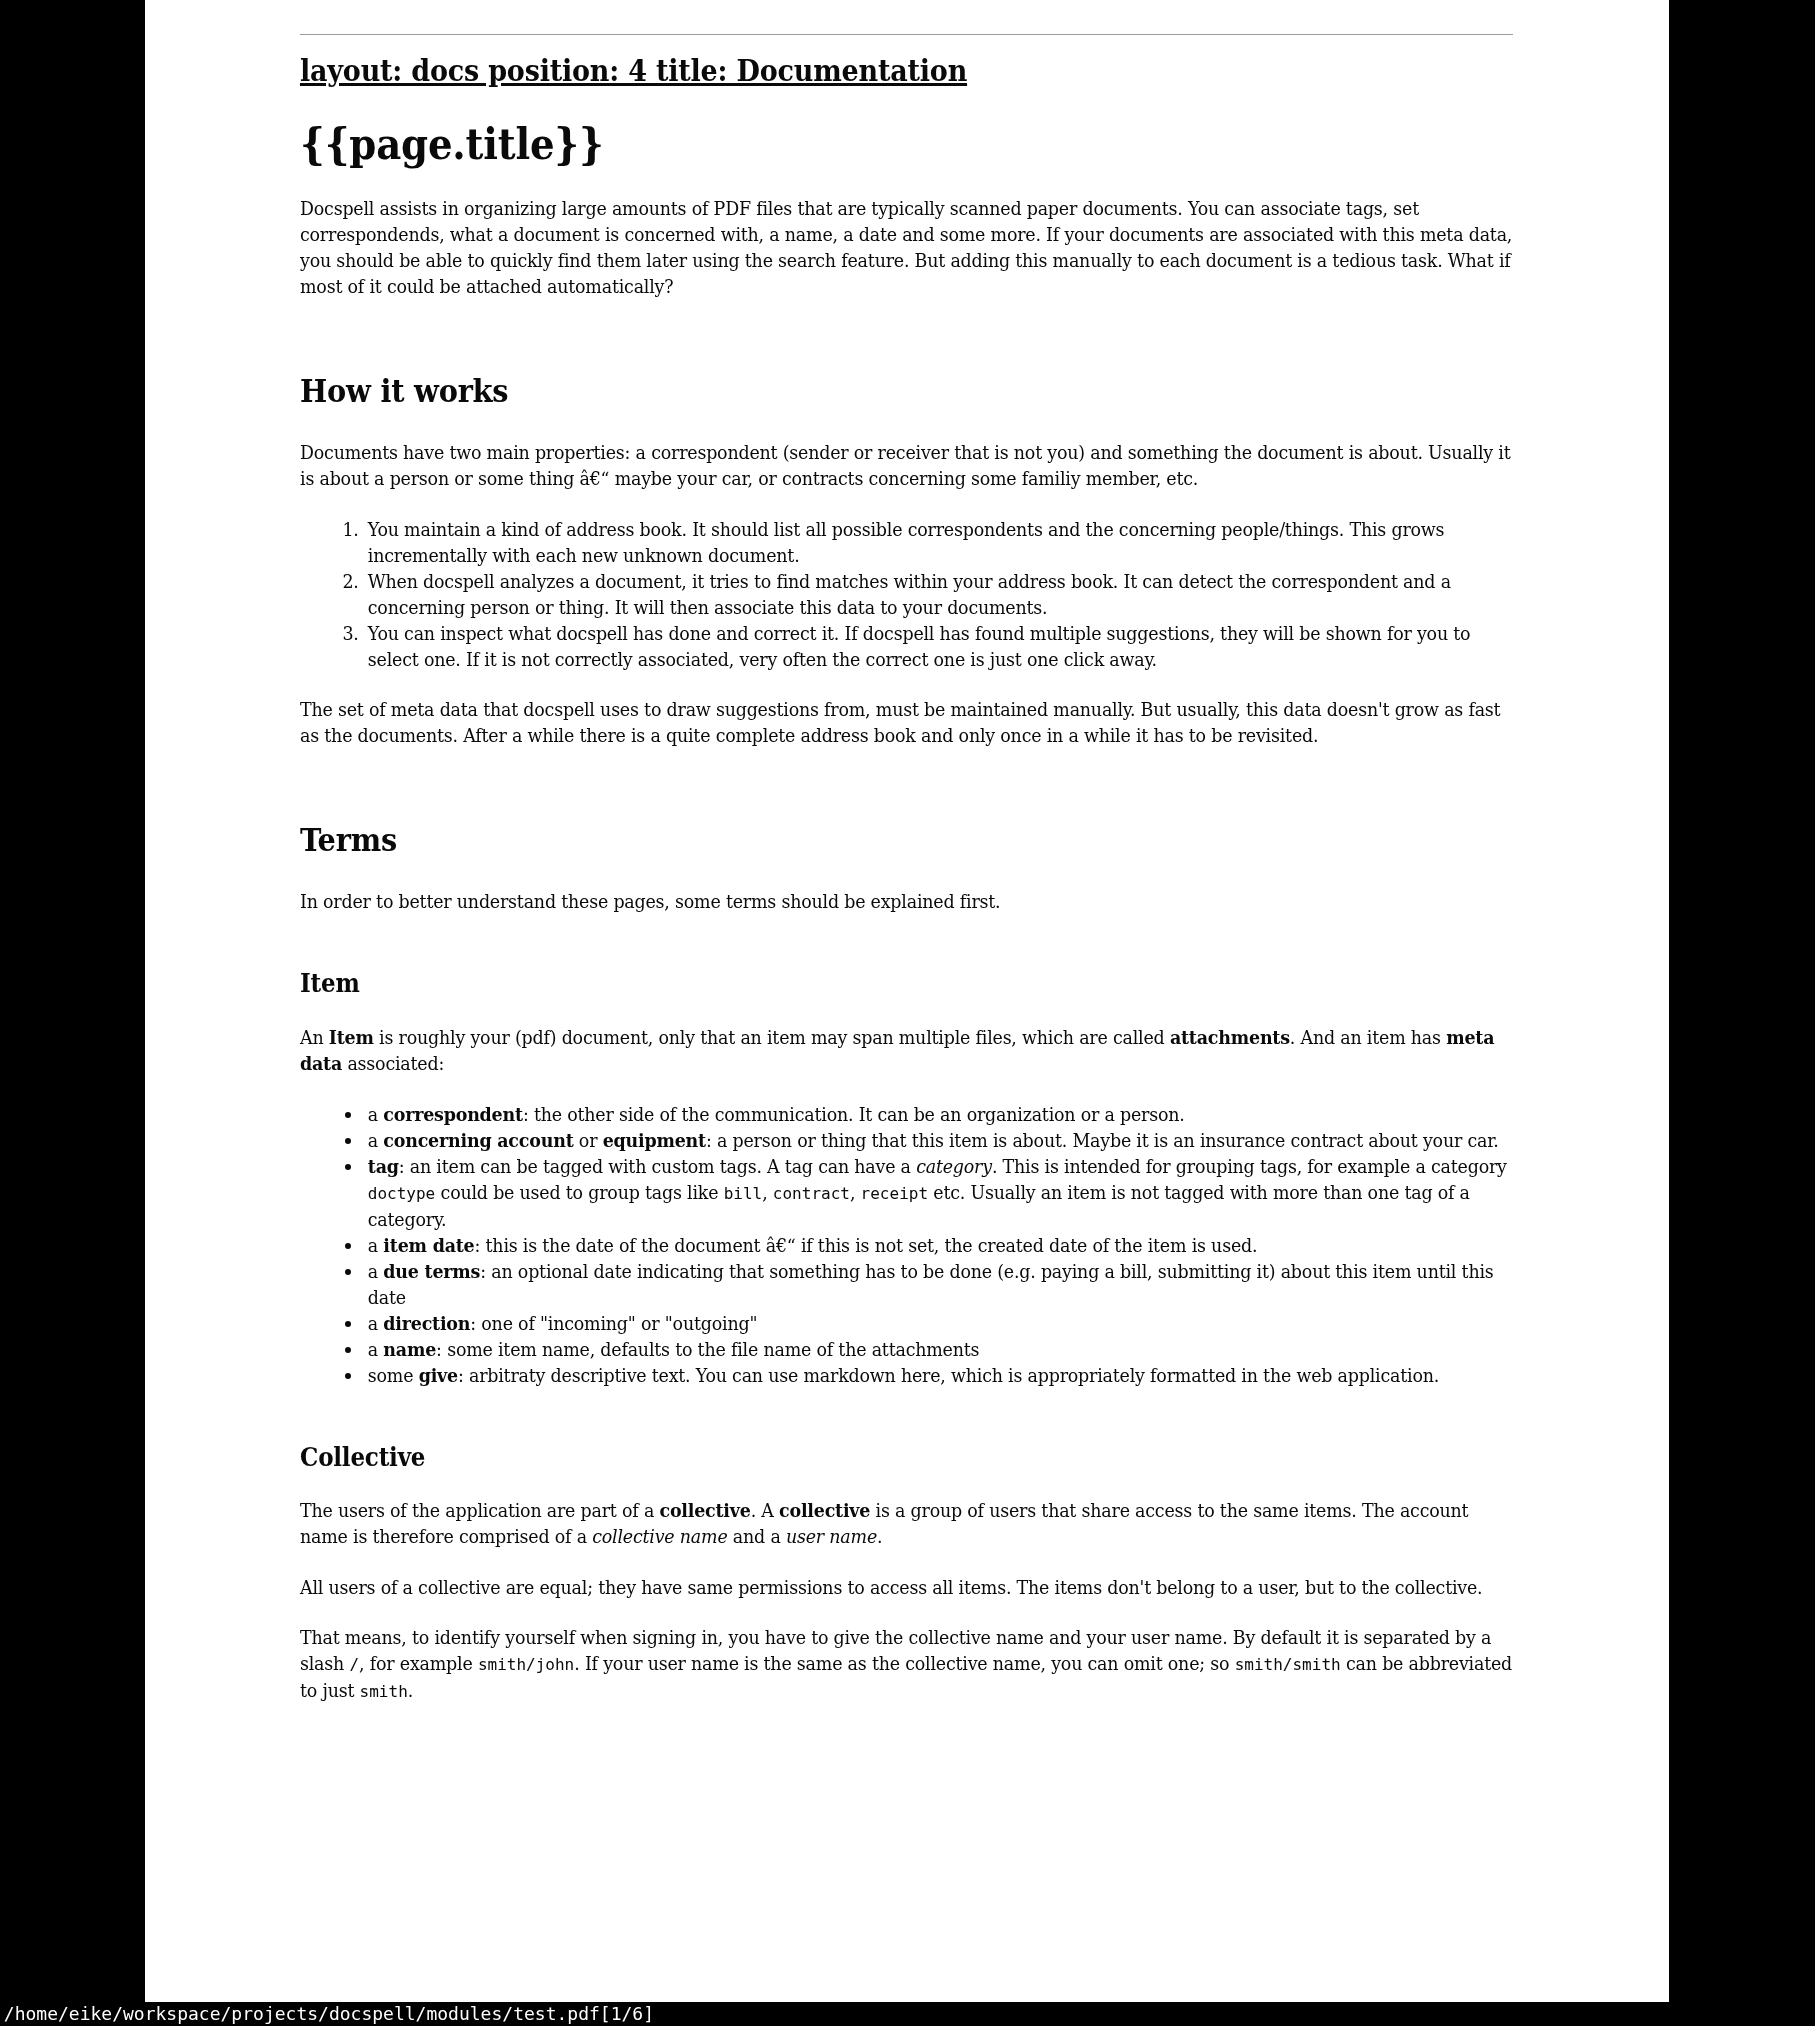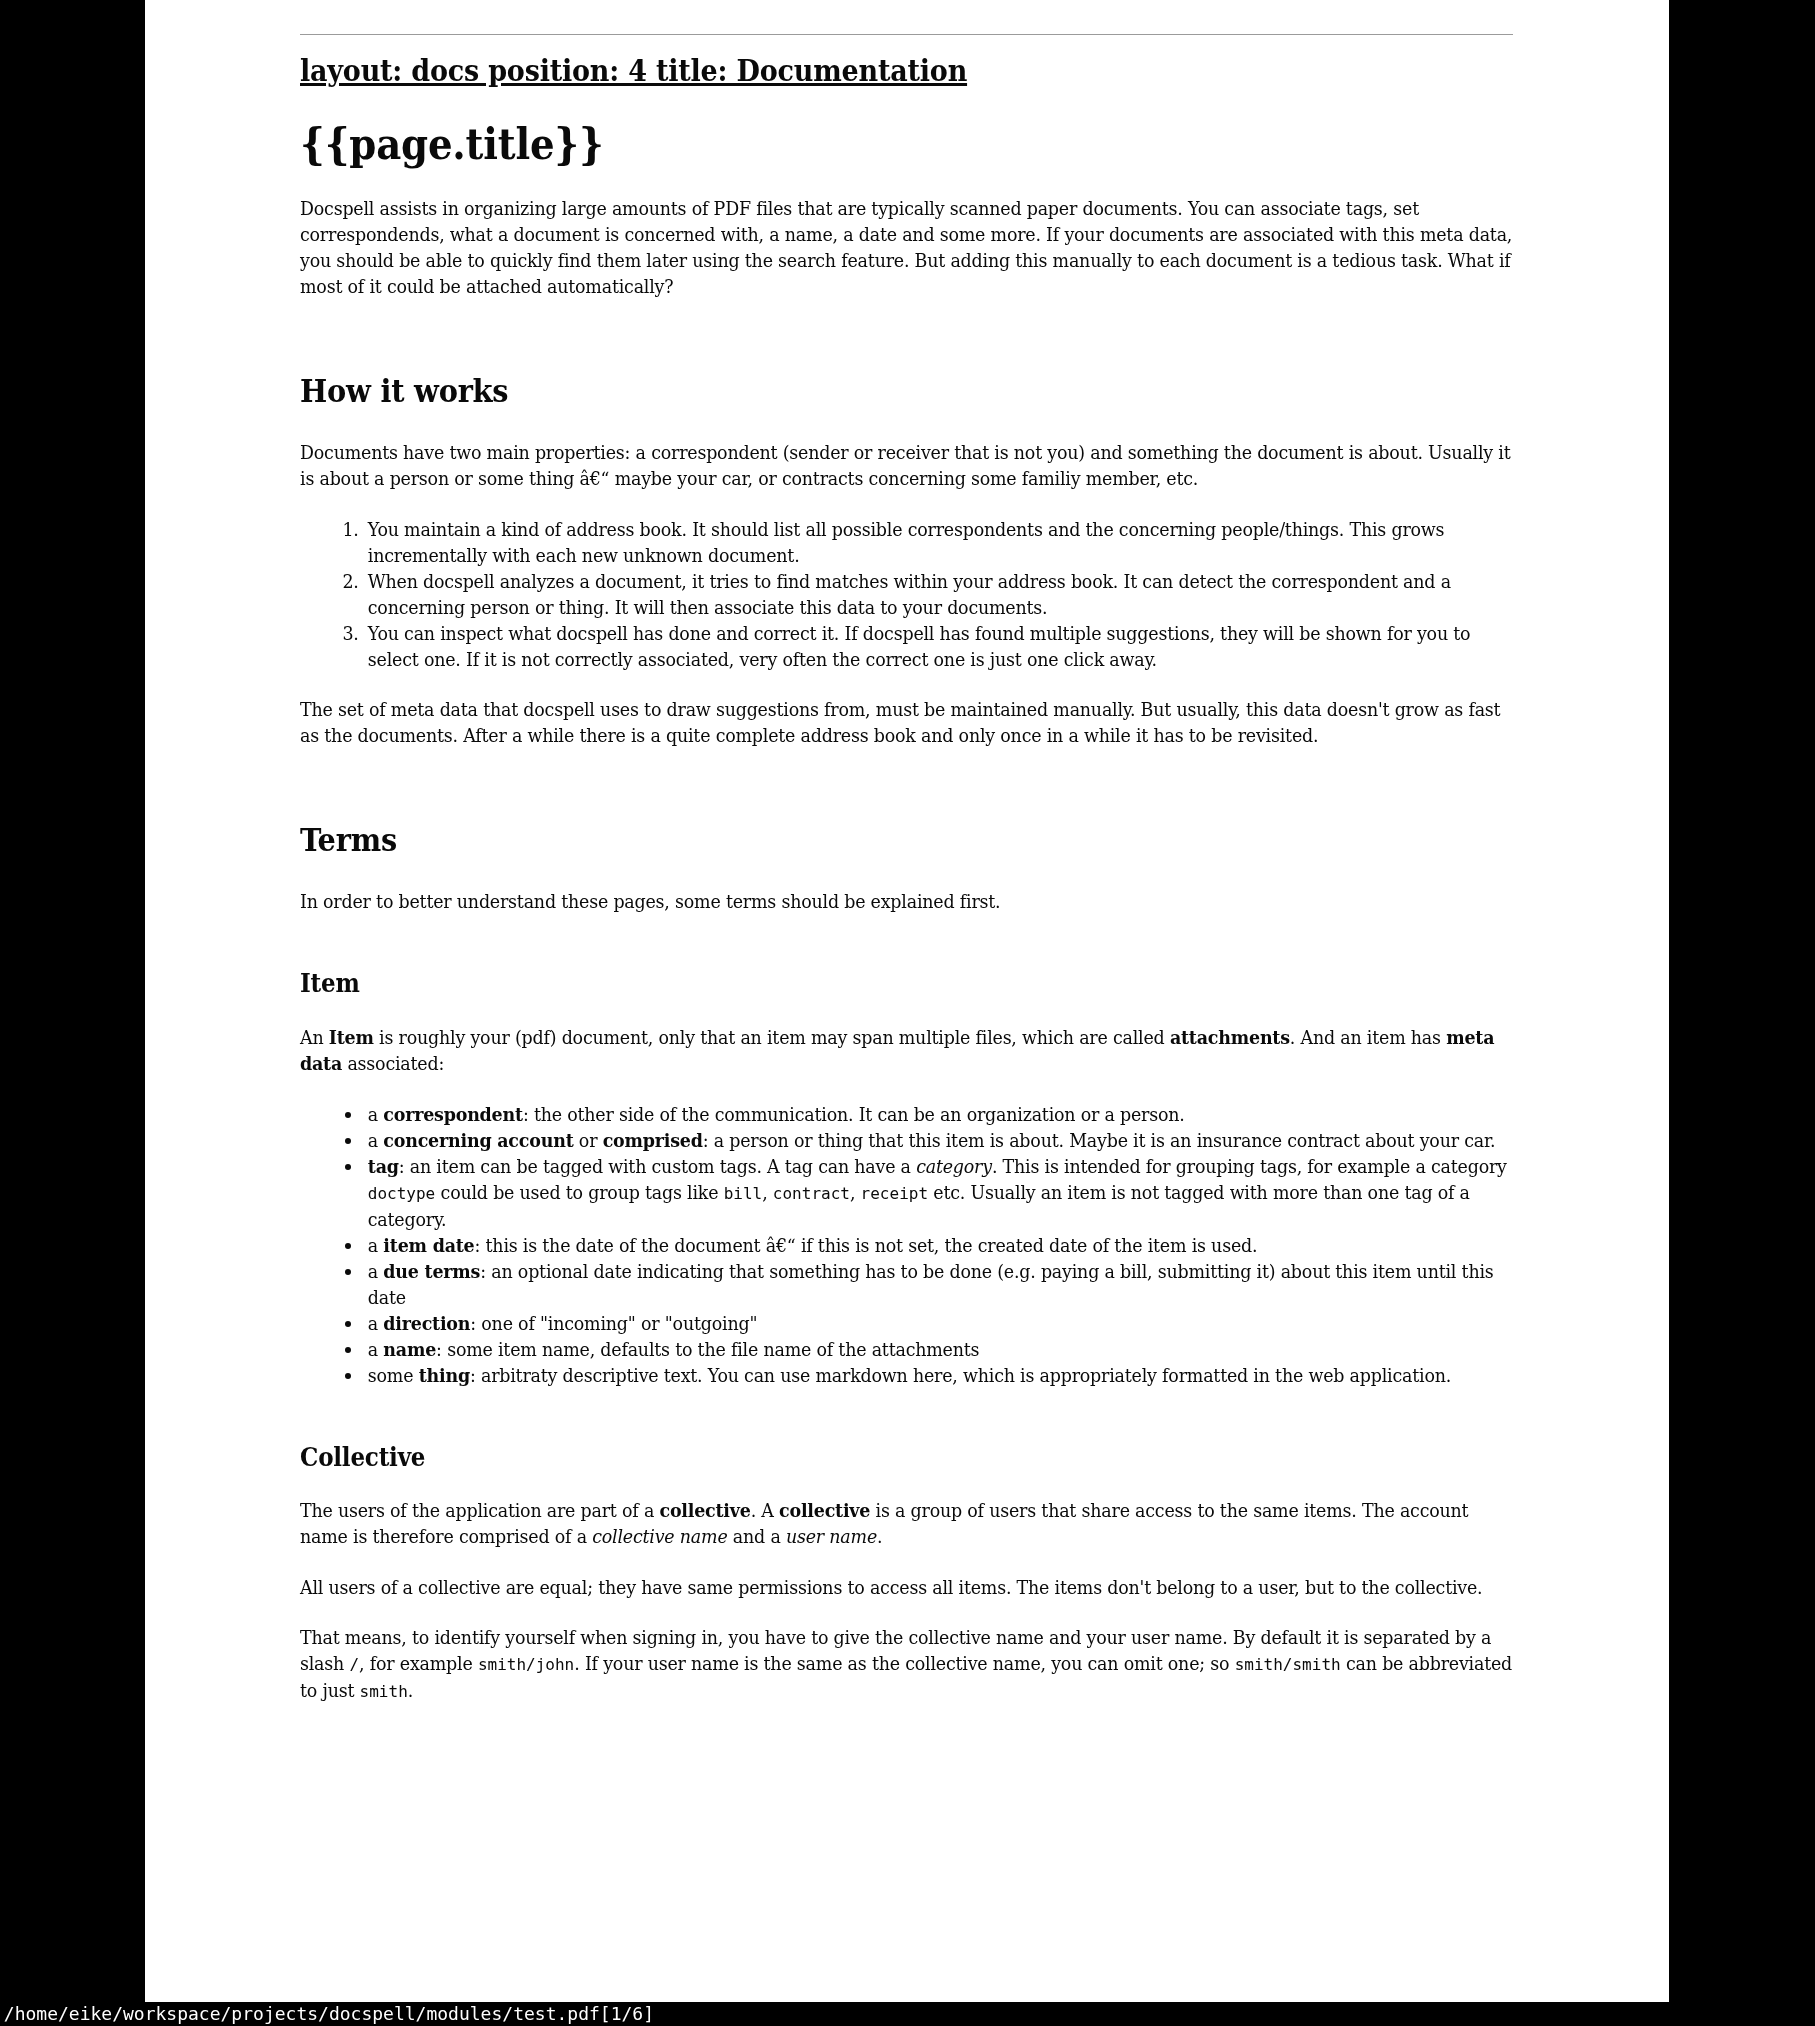--- a/index.html
+++ b/index.html
@@ -90,27 +90,27 @@
     <h2>Terms</h2>
 
     <p>In order to better understand these pages, some terms should be explained first.</p>
 
     <h3>Item</h3>
 
     <p><span>An </span><strong>Item</strong><span> is roughly your (pdf) document, only that an item may span multiple files, which are called </span><strong>attachments</strong><span>. And an item has </span><strong>meta data</strong><span> associated:</span></p>
 
     <ul>
       <li><span>a </span><strong>correspondent</strong><span>: the other side of the communication. It can be an organization or a person.</span></li>
-      <li><span>a </span><strong>concerning account</strong><span> or </span><strong>comprised</strong><span>: a person or thing that this item is about. Maybe it is an insurance contract about your car.</span></li>
+      <li><span>a </span><strong>concerning account</strong><span> or </span><strong>equipment</strong><span>: a person or thing that this item is about. Maybe it is an insurance contract about your car.</span></li>
       <li><strong>tag</strong><span>: an item can be tagged with custom tags. A tag can have a </span><em>category</em><span>. This is intended for grouping tags, for example a category </span><code>doctype</code><span> could be used to group tags like </span><code>bill</code><span>, </span><code>contract</code><span>, </span><code>receipt</code><span> etc. Usually an item is not tagged with more than one tag of a category.</span></li>
       <li><span>a </span><strong>item date</strong><span>: this is the date of the document â€“ if this is not set, the created date of the item is used.</span></li>
       <li><span>a </span><strong>due terms</strong><span>: an optional date indicating that something has to be done (e.g. paying a bill, submitting it) about this item until this date</span></li>
       <li><span>a </span><strong>direction</strong><span>: one of "incoming" or "outgoing"</span></li>
       <li><span>a </span><strong>name</strong><span>: some item name, defaults to the file name of the attachments</span></li>
-      <li><span>some </span><strong>thing</strong><span>: arbitraty descriptive text. You can use markdown here, which is appropriately formatted in the web application.</span></li>
+      <li><span>some </span><strong>give</strong><span>: arbitraty descriptive text. You can use markdown here, which is appropriately formatted in the web application.</span></li>
     </ul>
 
     <h3>Collective</h3>
 
     <p><span>The users of the application are part of a </span><strong>collective</strong><span>. A </span><strong>collective</strong><span> is a group of users that share access to the same items. The account name is therefore comprised of a </span><em>collective name</em><span> and a </span><em>user name</em><span>.</span></p>
 
     <p><span>All users of a collective are equal; they have same permissions to access all items. The items don't belong to a user, but to the collective.</span></p>
 
     <p><span>That means, to identify yourself when signing in, you have to give the collective name and your user name. By default it is separated by a slash </span><code>/</code><span>, for example </span><code>smith/john</code><span>. If your user name is the same as the collective name, you can omit one; so </span><code>smith/smith</code><span> can be abbreviated to just </span><code>smith</code><span>.</span></p>
 

